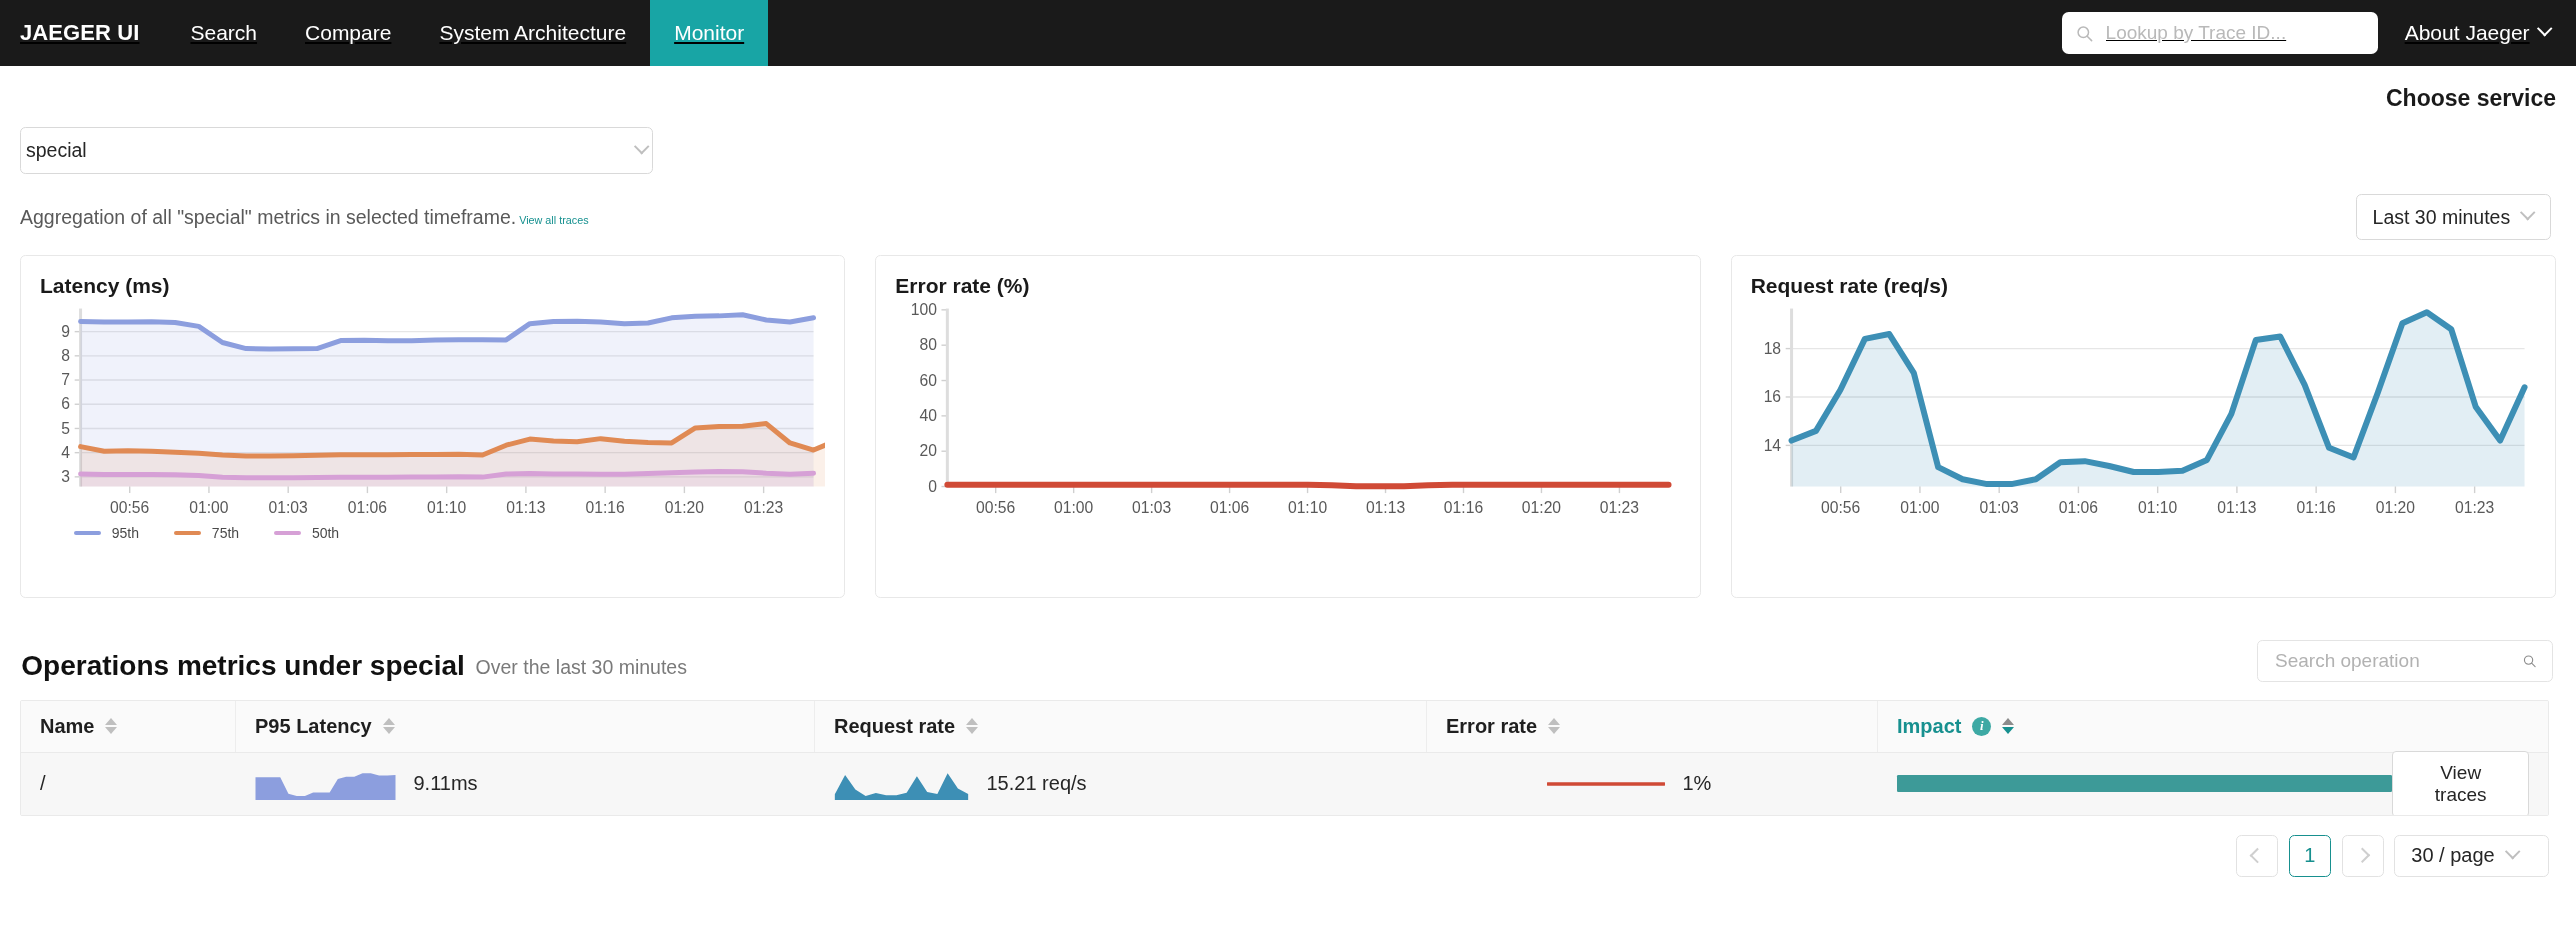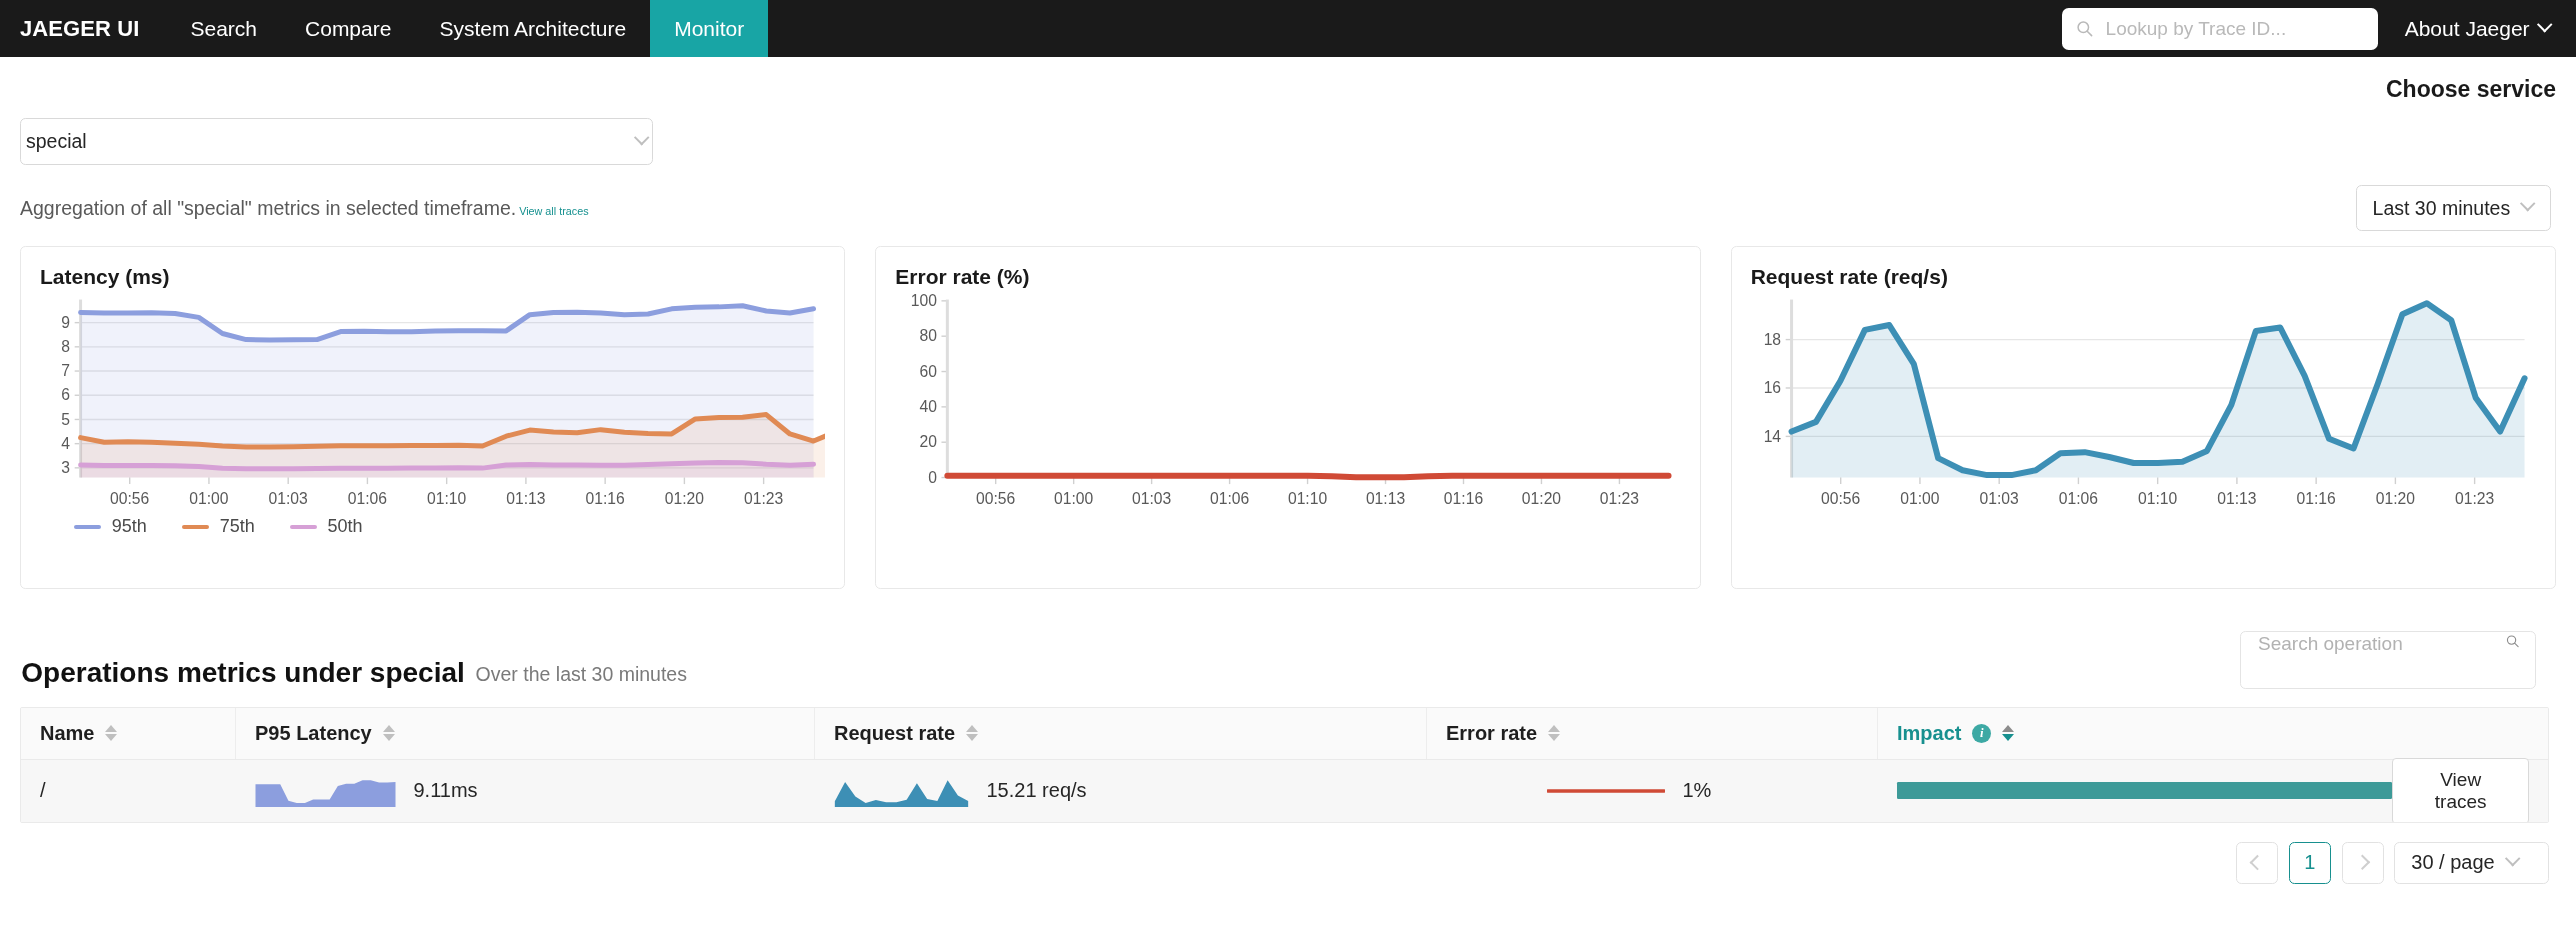--- a/index.html
+++ b/index.html
@@ -7,25 +7,26 @@
   body {
     width: 2576px; height: 934px;
     background: #ffffff;
     font-family: "Liberation Sans", sans-serif;
     -webkit-font-smoothing: antialiased;
     overflow: hidden;
   }
 
   
   .topnav {
-    height: 57px;
+    height: 66px;
     background: #1a1a1a;
     display: flex;
     align-items: stretch;
     position: relative;
+    text-decoration: underline;
   }
   .nav-left { display:flex; align-items:stretch; }
   .nav-brand {
     display:flex; align-items:center;
     padding: 0 27px 0 20px;
     color:#ffffff; font-size:22px; font-weight:700; letter-spacing:0.1px;
     cursor:pointer;
   }
   .nav-item {
     display:flex; align-items:center;
@@ -87,32 +88,32 @@
   .card {
     flex:1; height: 343px;
     background:#fff; border:0.7px solid #e8e8e8; border-radius:5.4px;
     padding: 17.5px 19px 12px 19px; position:relative;
   }
   .card-title { font-size:21px; font-weight:600; color:#1a1a1a; margin-bottom:4px; }
   .chart-area { position:relative; width:100%; }
   .chart-svg { display:block; width:100%; }
 
   .legend { display:flex; gap:35px; padding-left:34px; margin-top:1.3px; }
-  .legend-item { display:flex; align-items:center; gap:10.8px; font-size:18px; color:#4a4a4a; }
+  .legend-item { display:flex; align-items:center; gap:10.8px; font-size:14px; color:#4a4a4a; }
   .legend-dash { width:27px; height:4px; border-radius:2px; display:block; }
 
   
   .ops-head { display:flex; align-items:flex-end; margin-top:42px; }
   .ops-title { font-size:28px; font-weight:700; color:#111; margin-left:1.3px; }
   .ops-sub { font-size:19.5px; color:#7a7a7a; margin-left:10.8px; padding-bottom:3.4px; }
   .op-search {
-    margin-left:auto; margin-right:20px;
-    width: 296px; height: 58px;
+    margin-left:auto; margin-right:3px;
+    width: 296px; height: 42px;
     border:0.7px solid #e4e4e4; border-radius:5.4px; background:#fff;
-    display:flex; align-items:flex-start; padding: 0 15px;
+    display:flex; align-items:center; padding: 0 15px;
   }
   .op-search input {
     border:none; outline:none; flex:1; background:transparent;
     font-size:19px; font-family:inherit; color:#262626;
   }
   .op-search input::placeholder { color:#b2b2b2; }
 
   
   .tbl { margin-top: 17.5px; width: calc(100% - 6.7px); border:0.7px solid #eaeaea; border-radius:2px; overflow:hidden; background:#fff; }
   .thead { display:flex; background:#fafafa; height:52px; border-bottom:0.7px solid #eaeaea; }

